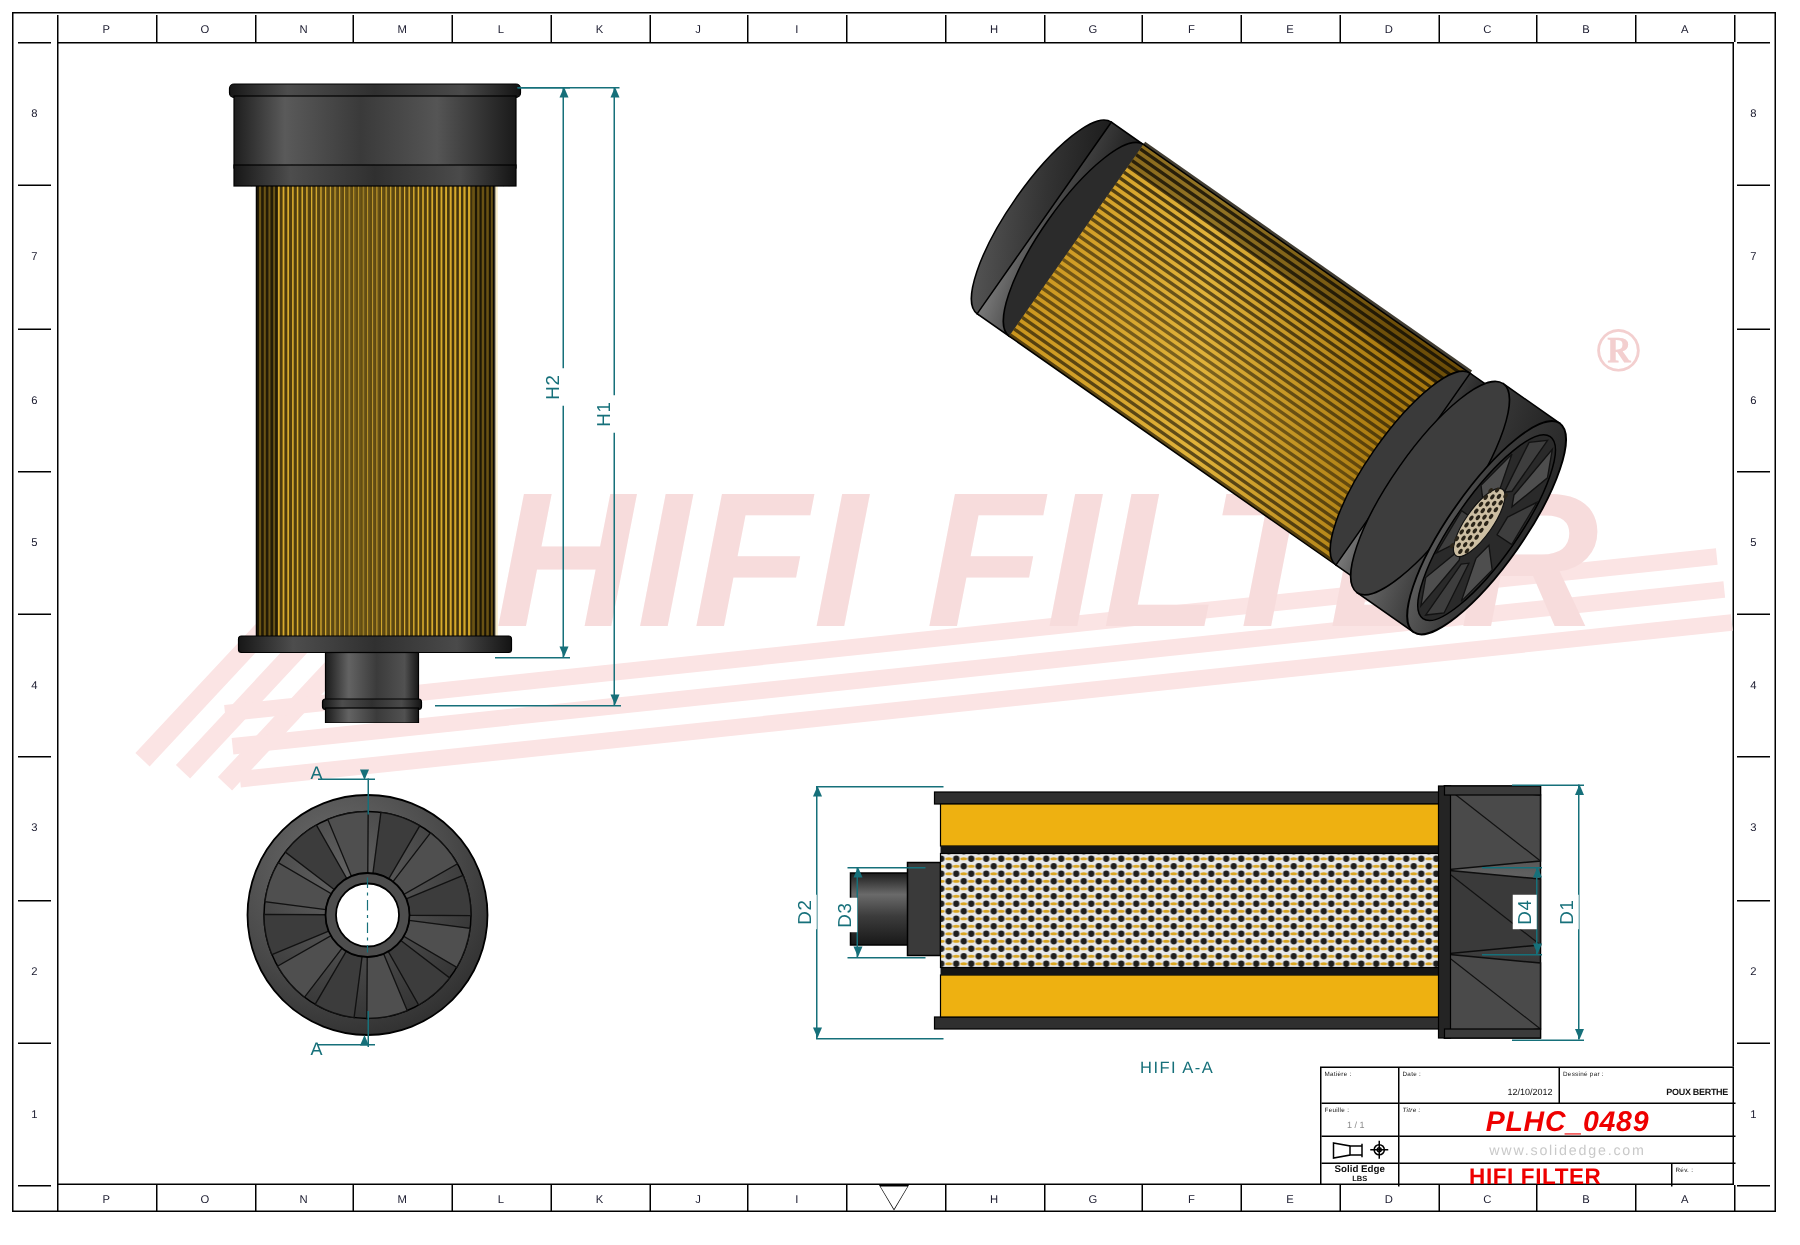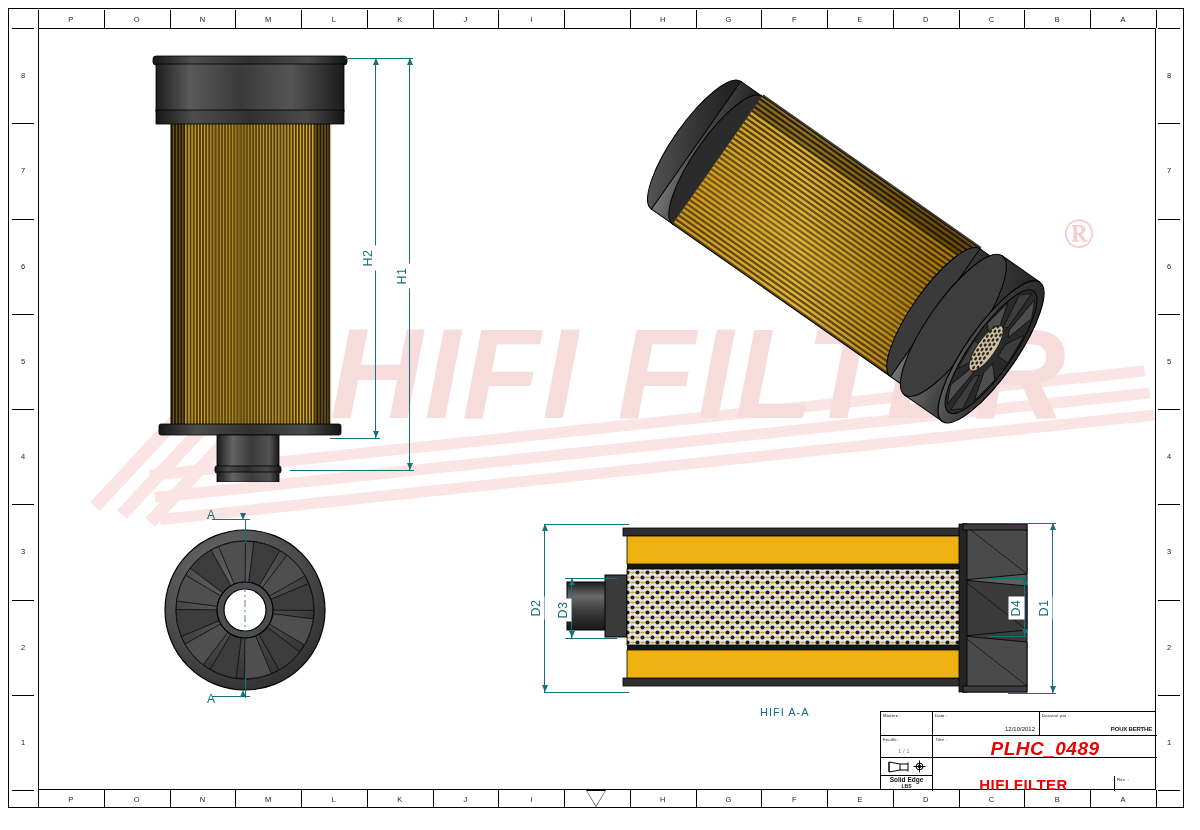--- a/index.html
+++ b/index.html
@@ -720,20 +720,23 @@
         </svg>
       </span>
       <span>
         <svg width="13" height="13" viewBox="0 0 13 13">
           <circle cx="6.5" cy="6.5" r="3.4" stroke="#000" stroke-width="1" fill="none"></circle>
           <circle cx="6.5" cy="6.5" r="1.3" stroke="#000" stroke-width="1" fill="none"></circle>
           <path d="M6.5,0.5 L6.5,12.5 M0.5,6.5 L12.5,6.5" stroke="#000" stroke-width="1"></path>
         </svg>
       </span>
     </div>
+    <div class="tb-cell" style="left:52px;top:46px;width:224px;height:18px;border-right:none;">
+      <div class="tb-val tb-gray" style="position:absolute;left:0;right:0;top:4px;text-align:center;font-size:9.5px;letter-spacing:1.2px;">www.solidedge.com</div>
+    </div>
 
     <div class="tb-cell" style="left:0;top:64px;width:52px;height:15px;border-bottom:none;">
       <div class="tb-val" style="position:absolute;left:0;right:0;top:0px;text-align:center;font-size:6.5px;font-weight:bold;">Solid Edge</div>
       <div class="tb-val" style="position:absolute;left:0;right:0;top:7px;text-align:center;font-size:5px;font-weight:bold;">LBS</div>
     </div>
     <div class="tb-cell" style="left:52px;top:64px;width:182px;height:15px;border-bottom:none;">
       <div class="tb-val tb-red" style="position:absolute;left:0;right:0;top:0px;text-align:center;font-size:15px;letter-spacing:0.4px;">HIFI FILTER</div>
     </div>
     <div class="tb-cell" style="left:234px;top:64px;width:42px;height:15px;border-right:none;border-bottom:none;">
       <div class="tb-lbl">Rév. :</div>

